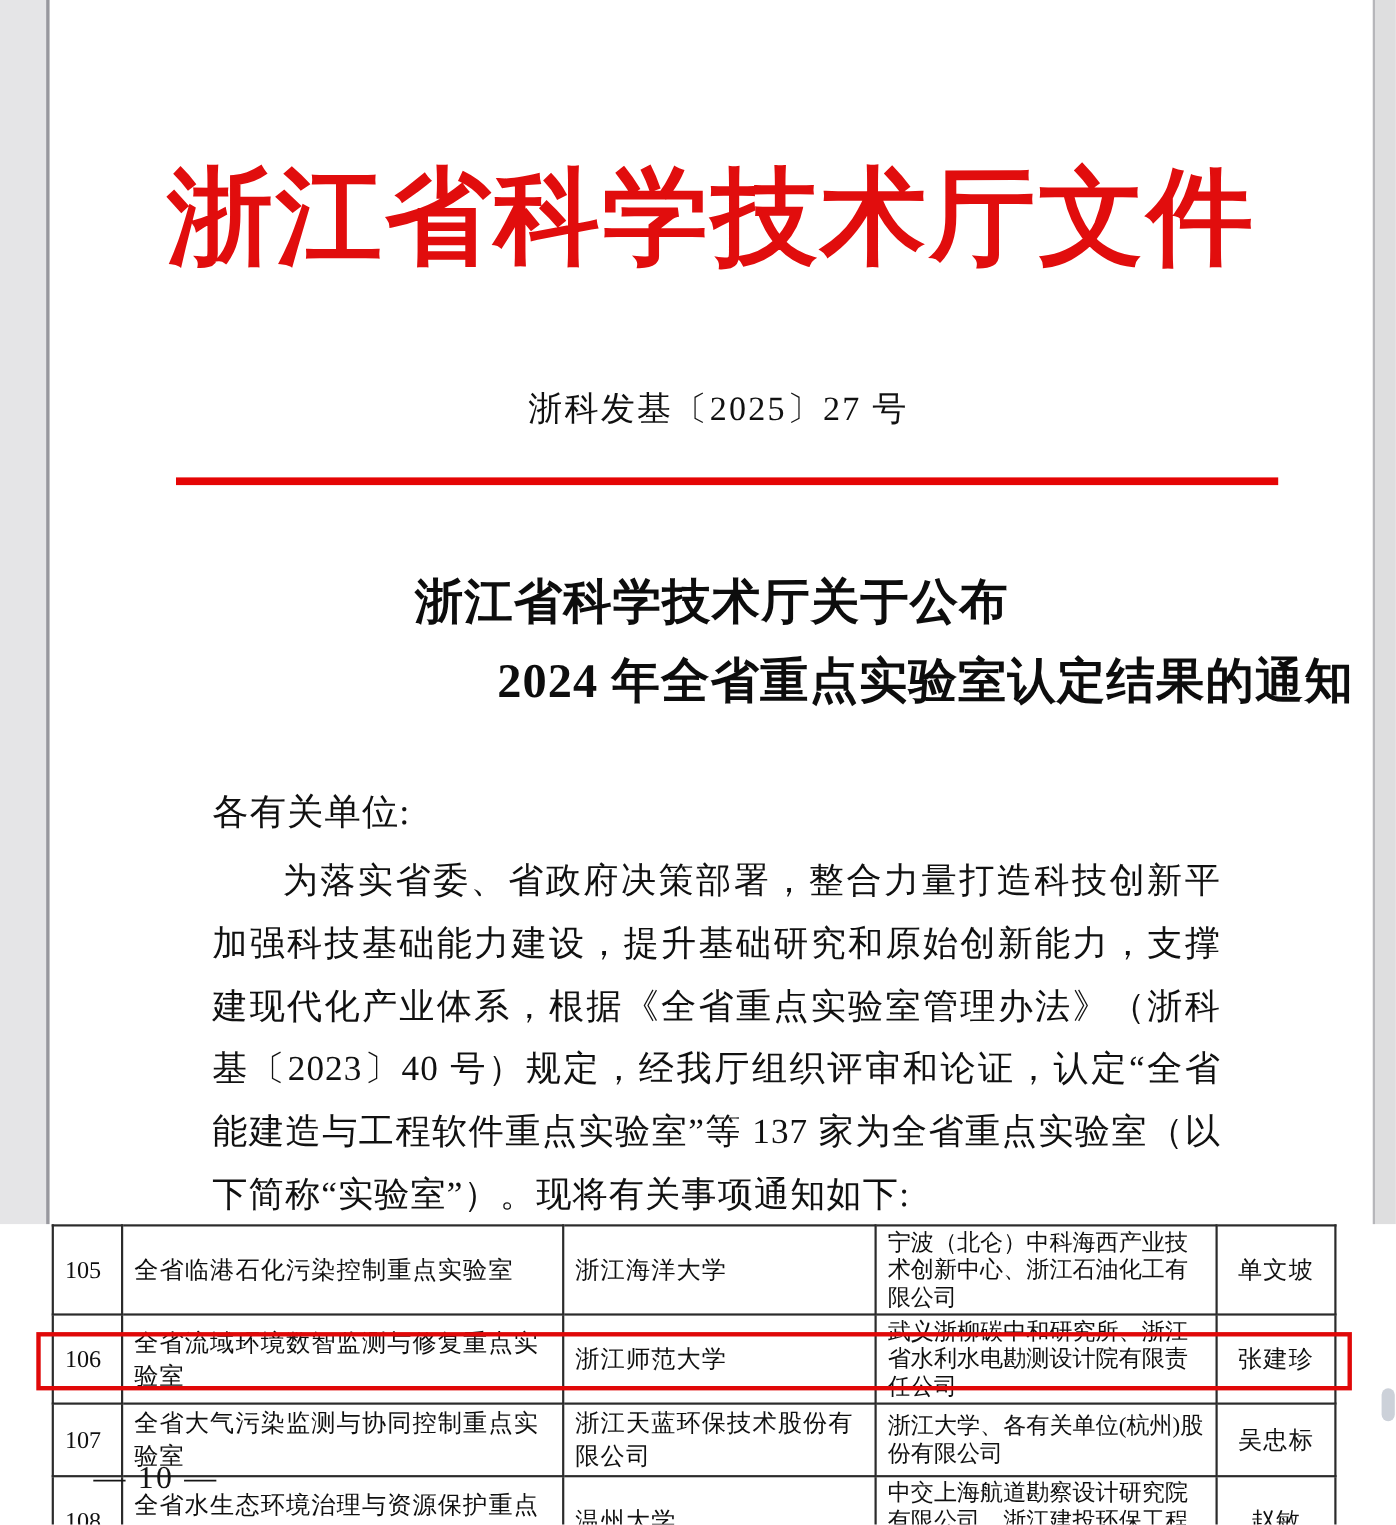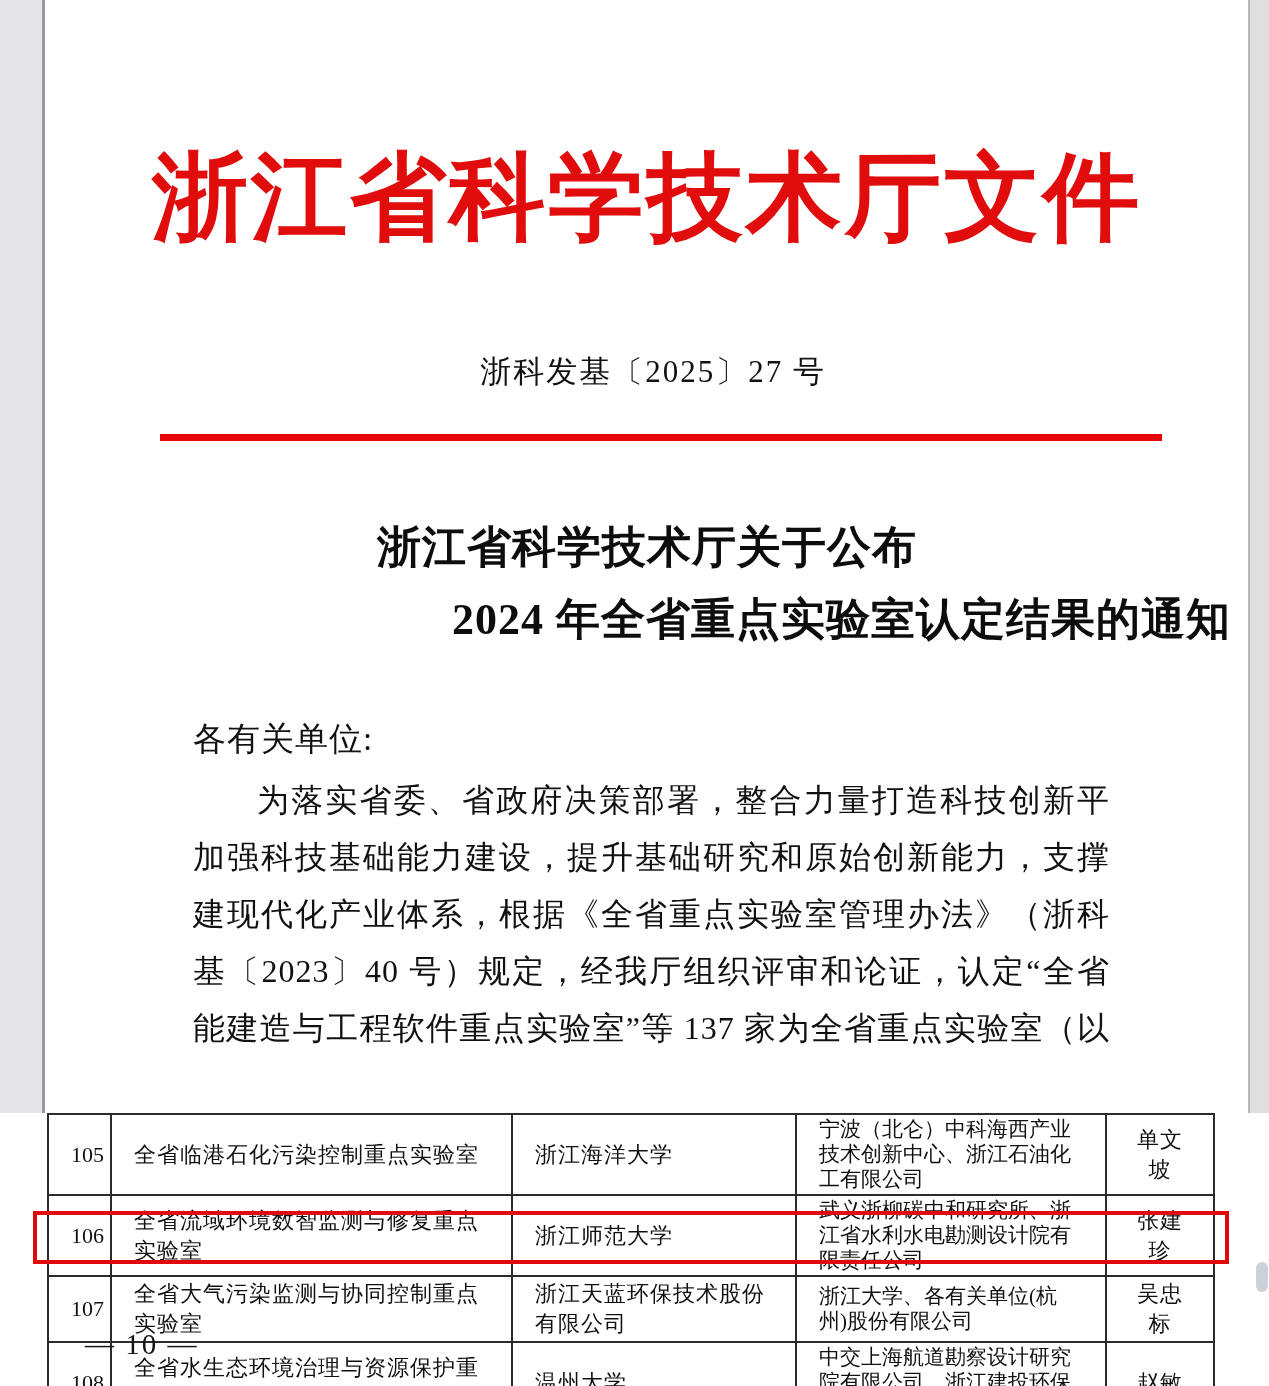--- a/index.html
+++ b/index.html
@@ -90,21 +90,21 @@
   table.lab-table {
     position: absolute; left: 47px; top: 0;
     width: 1166px;
     border-collapse: collapse;
     table-layout: fixed;
     font-size: 22px;
     color: #101010;
   }
   table.lab-table td {
     border: 2px solid #2b2b2b;
-    padding: 2px 22px;
+    padding: 2px 10px;
     vertical-align: middle;
     overflow: hidden;
   }
   td.c-num { text-align: left; font-size: 22px; }
   td.c-lab { padding-left: 22px; letter-spacing: 1px; }
   td.c-inst { padding-left: 12px; letter-spacing: 1px; }
   td.c-partner { font-size: 21px; line-height: 25px; padding-left: 9px; letter-spacing: 0px; }
   td.c-leader { text-align: center; letter-spacing: 1px; }
   tr.r0 { height: 50px; }
   tr.r1 { height: 49px; }
@@ -138,20 +138,21 @@
   <div class="red-rule"></div>
   <div class="notice-title-1">浙江省科学技术厅关于公布</div>
   <div class="notice-title-2">2024 年全省重点实验室认定结果的通知</div>
   <div class="salutation">各有关单位:</div>
   <div class="doc-body">
     <div class="pline first">为落实省委、省政府决策部署，整合力量打造科技创新平台，</div>
     <div class="pline">加强科技基础能力建设，提升基础研究和原始创新能力，支撑构</div>
     <div class="pline">建现代化产业体系，根据《全省重点实验室管理办法》（浙科发</div>
     <div class="pline">基〔2023〕40 号）规定，经我厅组织评审和论证，认定“全省智</div>
     <div class="pline">能建造与工程软件重点实验室”等 137 家为全省重点实验室（以</div>
+    <div class="pline last">下简称“实验室”）。现将有关事项通知如下:</div>
   </div>
 </div>
 
 <div class="bottom-area">
   <table class="lab-table">
     <colgroup>
       <col style="width:63px">
         <col style="width:401px">
         <col style="width:284px">
         <col style="width:310px">

